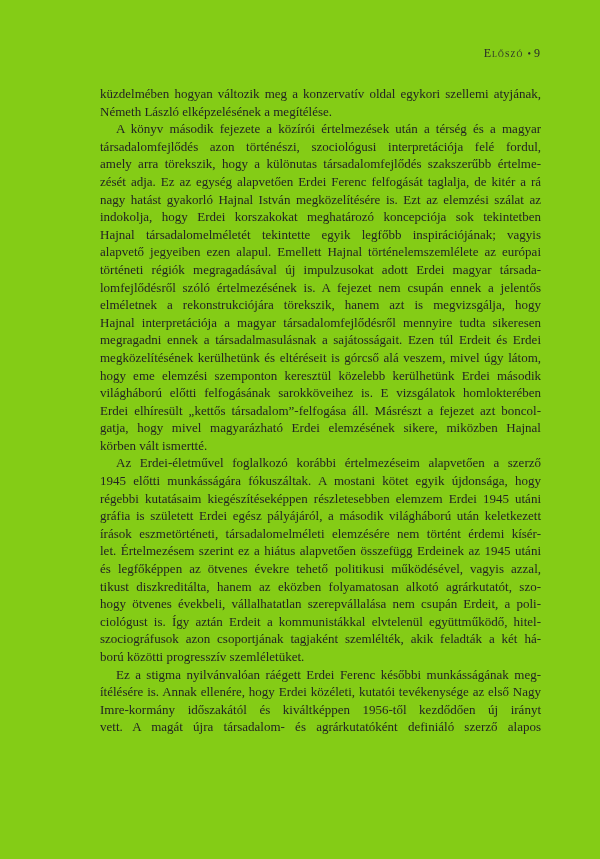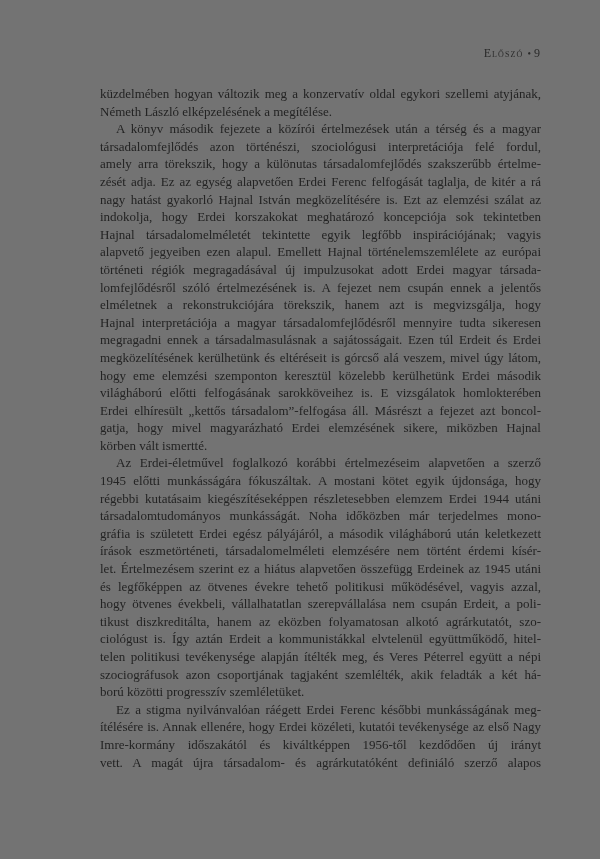--- a/index.html
+++ b/index.html
@@ -4,21 +4,21 @@
 <style>
   html, body {
     margin: 0;
     padding: 0;
     background: #ffffff;
   }
   .page {
     position: relative;
     width: 600px;
     height: 859px;
-    background: #737373;
+    background: #84cc16;
     box-sizing: border-box;
     padding: 46px 59px 12px 60px;
     font-family: "Liberation Serif", "DejaVu Serif", serif;
     color: #232323;
     overflow: hidden;
   }
   .running-head {
     text-align: right;
     font-size: 12px;
     line-height: 14px;
@@ -81,30 +81,28 @@
       <div class="tline">megragadni ennek a társadalmasulásnak a sajátosságait. Ezen túl Erdeit és Erdei</div>
       <div class="tline">megközelítésének kerülhetünk és eltéréseit is górcső alá veszem, mivel úgy látom,</div>
       <div class="tline">hogy eme elemzési szemponton keresztül közelebb kerülhetünk Erdei második</div>
       <div class="tline">világháború előtti felfogásának sarokköveihez is. E vizsgálatok homlokterében</div>
       <div class="tline">Erdei elhíresült „kettős társadalom”-felfogása áll. Másrészt a fejezet azt boncol-</div>
       <div class="tline">gatja, hogy mivel magyarázható Erdei elemzésének sikere, miközben Hajnal</div>
       <div class="tline last">körben vált ismertté.</div>
       <div class="para"></div>
       <div class="tline indent">Az Erdei-életművel foglalkozó korábbi értelmezéseim alapvetően a szerző</div>
       <div class="tline">1945 előtti munkásságára fókuszáltak. A mostani kötet egyik újdonsága, hogy</div>
-      <div class="tline">régebbi kutatásaim kiegészítéseképpen részletesebben elemzem Erdei 1944 utáni</div>
-      <div class="tline">társadalomtudományos munkásságát. Noha időközben már terjedelmes mono-</div>
+      <div class="tline">régebbi kutatásaim kiegészítéseképpen részletesebben elemzem Erdei 1945 utáni</div>
       <div class="tline">gráfia is született Erdei egész pályájáról, a második világháború után keletkezett</div>
       <div class="tline">írások eszmetörténeti, társadalomelméleti elemzésére nem történt érdemi kísér-</div>
       <div class="tline">let. Értelmezésem szerint ez a hiátus alapvetően összefügg Erdeinek az 1945 utáni</div>
       <div class="tline">és legfőképpen az ötvenes évekre tehető politikusi működésével, vagyis azzal,</div>
+      <div class="tline">tikust diszkreditálta, hanem az eközben folyamatosan alkotó agrárkutatót, szo-</div>
       <div class="tline">hogy ötvenes évekbeli, vállalhatatlan szerepvállalása nem csupán Erdeit, a poli-</div>
-      <div class="tline">tikust diszkreditálta, hanem az eközben folyamatosan alkotó agrárkutatót, szo-</div>
       <div class="tline">ciológust is. Így aztán Erdeit a kommunistákkal elvtelenül együttműködő, hitel-</div>
-      <div class="tline">telen politikusi tevékenysége alapján ítélték meg, és Veres Péterrel együtt a népi</div>
       <div class="tline">szociográfusok azon csoportjának tagjaként szemlélték, akik feladták a két há-</div>
       <div class="tline last">ború közötti progresszív szemléletüket.</div>
       <div class="para"></div>
       <div class="tline indent">Ez a stigma nyilvánvalóan ráégett Erdei Ferenc későbbi munkásságának meg-</div>
       <div class="tline">ítélésére is. Annak ellenére, hogy Erdei közéleti, kutatói tevékenysége az első Nagy</div>
       <div class="tline">Imre-kormány időszakától és kiváltképpen 1956-től kezdődően új irányt</div>
       <div class="tline">vett. A magát újra társadalom- és agrárkutatóként definiáló szerző alapos</div>
       <div class="para"></div>
     </div>
 </div>

